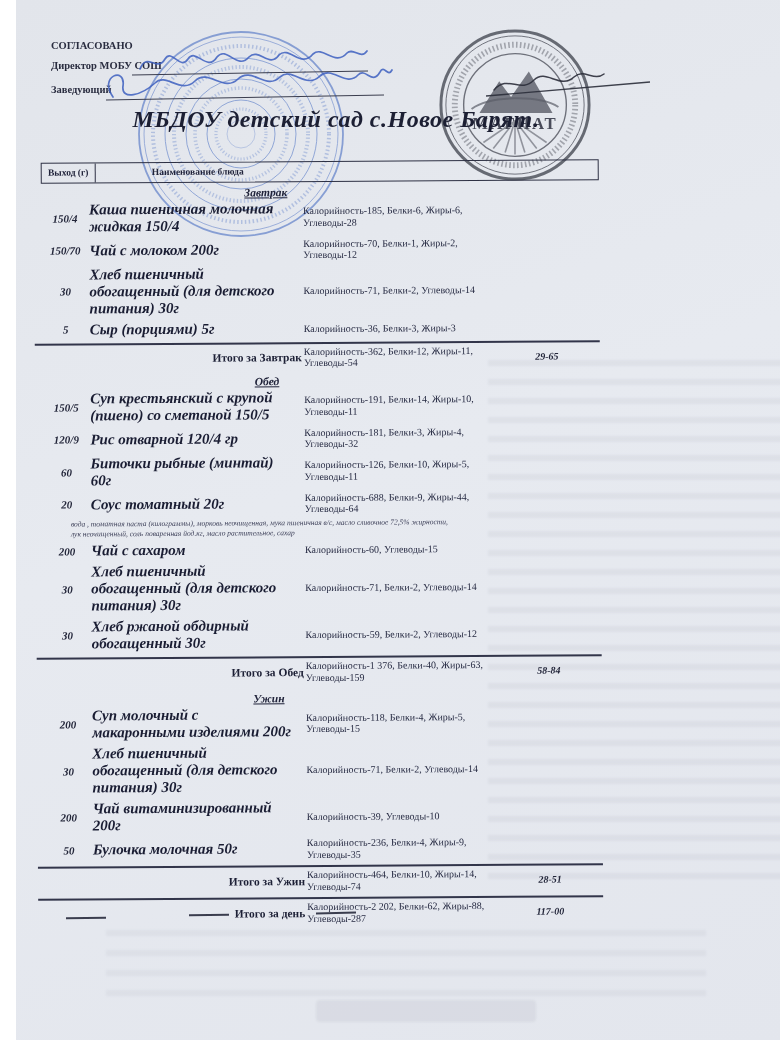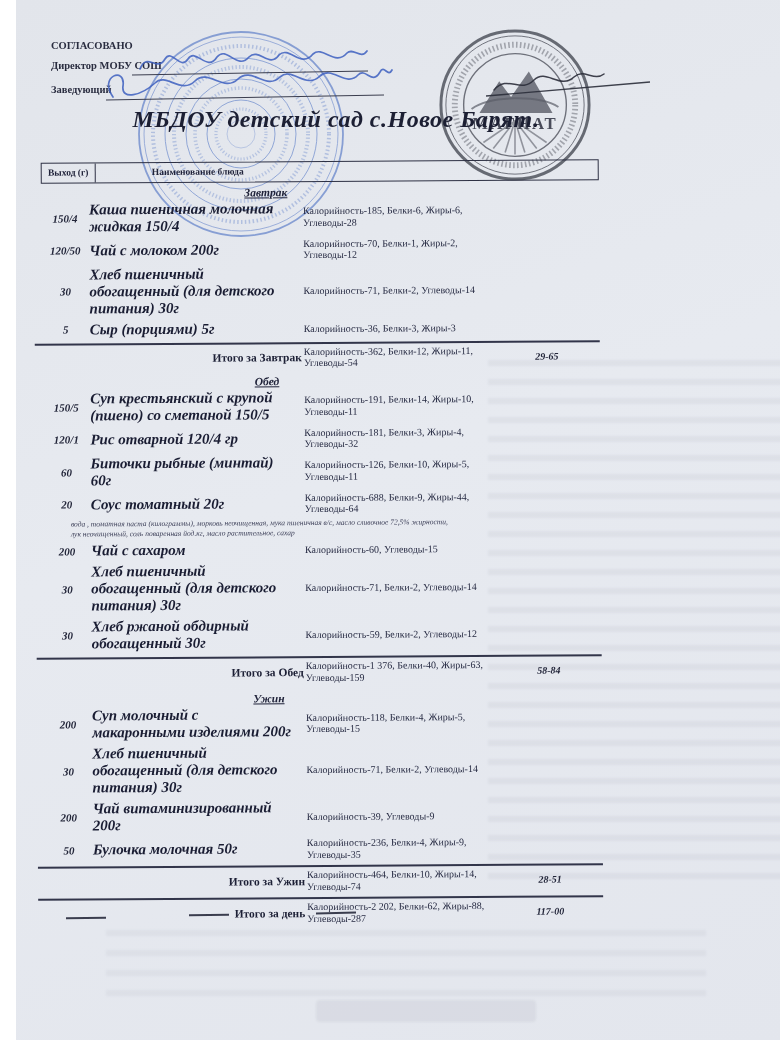--- a/index.html
+++ b/index.html
@@ -157,21 +157,21 @@
 
     <div class="mrow">
       <div class="c-out">150/4</div>
       <div class="c-name">Каша пшеничная молочная
 жидкая 150/4</div>
       <div class="c-nutr">Калорийность-185, Белки-6, Жиры-6,
 Углеводы-28</div>
       <div class="c-cost"></div>
     </div>
     <div class="mrow">
-      <div class="c-out">120/50</div>
+      <div class="c-out">150/70</div>
       <div class="c-name">Чай с молоком 200г</div>
       <div class="c-nutr">Калорийность-70, Белки-1, Жиры-2,
 Углеводы-12</div>
       <div class="c-cost"></div>
     </div>
     <div class="mrow">
       <div class="c-out">30</div>
       <div class="c-name">Хлеб пшеничный
 обогащенный (для детского
 питания) 30г</div>
@@ -196,21 +196,21 @@
 
     <div class="mrow">
       <div class="c-out">150/5</div>
       <div class="c-name">Суп крестьянский с крупой
 (пшено) со сметаной 150/5</div>
       <div class="c-nutr">Калорийность-191, Белки-14, Жиры-10,
 Углеводы-11</div>
       <div class="c-cost"></div>
     </div>
     <div class="mrow">
-      <div class="c-out">120/1</div>
+      <div class="c-out">120/9</div>
       <div class="c-name">Рис отварной 120/4 гр</div>
       <div class="c-nutr">Калорийность-181, Белки-3, Жиры-4,
 Углеводы-32</div>
       <div class="c-cost"></div>
     </div>
     <div class="mrow">
       <div class="c-out">60</div>
       <div class="c-name">Биточки рыбные (минтай)
 60г</div>
       <div class="c-nutr">Калорийность-126, Белки-10, Жиры-5,
@@ -272,21 +272,21 @@
       <div class="c-name">Хлеб пшеничный
 обогащенный (для детского
 питания) 30г</div>
       <div class="c-nutr">Калорийность-71, Белки-2, Углеводы-14</div>
       <div class="c-cost"></div>
     </div>
     <div class="mrow">
       <div class="c-out">200</div>
       <div class="c-name">Чай витаминизированный
 200г</div>
-      <div class="c-nutr">Калорийность-39, Углеводы-9</div>
+      <div class="c-nutr">Калорийность-39, Углеводы-10</div>
       <div class="c-cost"></div>
     </div>
     <div class="mrow">
       <div class="c-out">50</div>
       <div class="c-name">Булочка молочная 50г</div>
       <div class="c-nutr">Калорийность-236, Белки-4, Жиры-9,
 Углеводы-35</div>
       <div class="c-cost"></div>
     </div>
 

